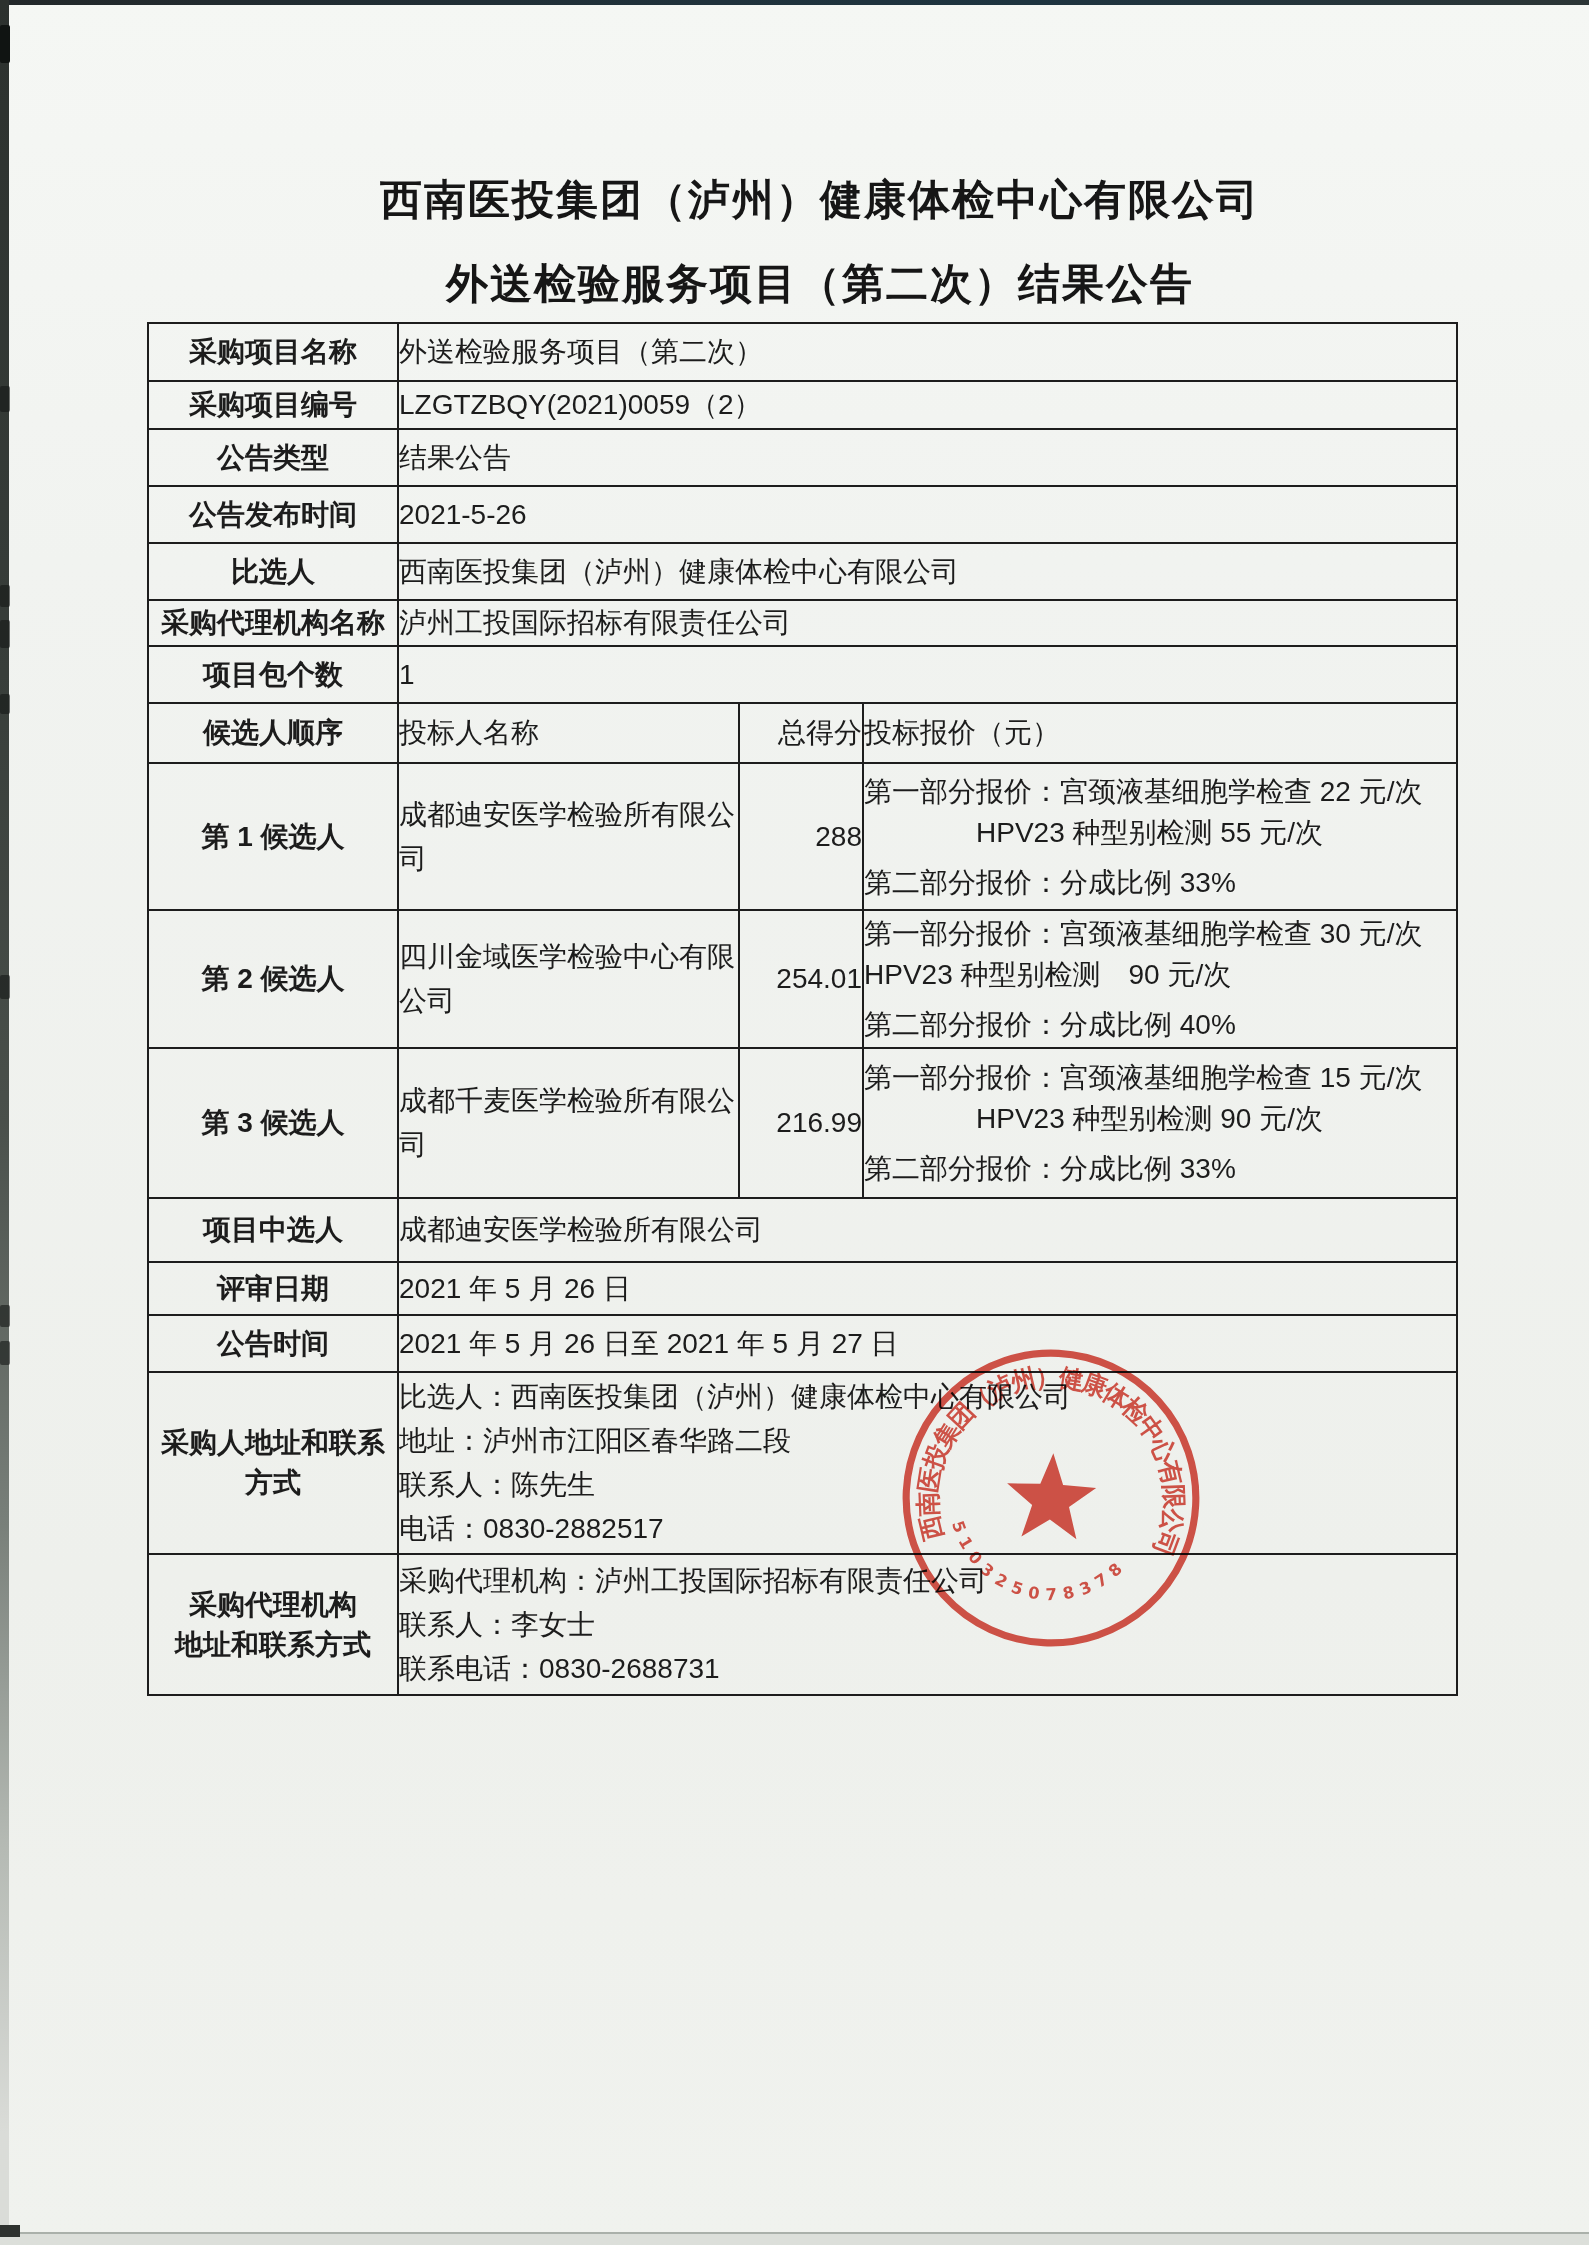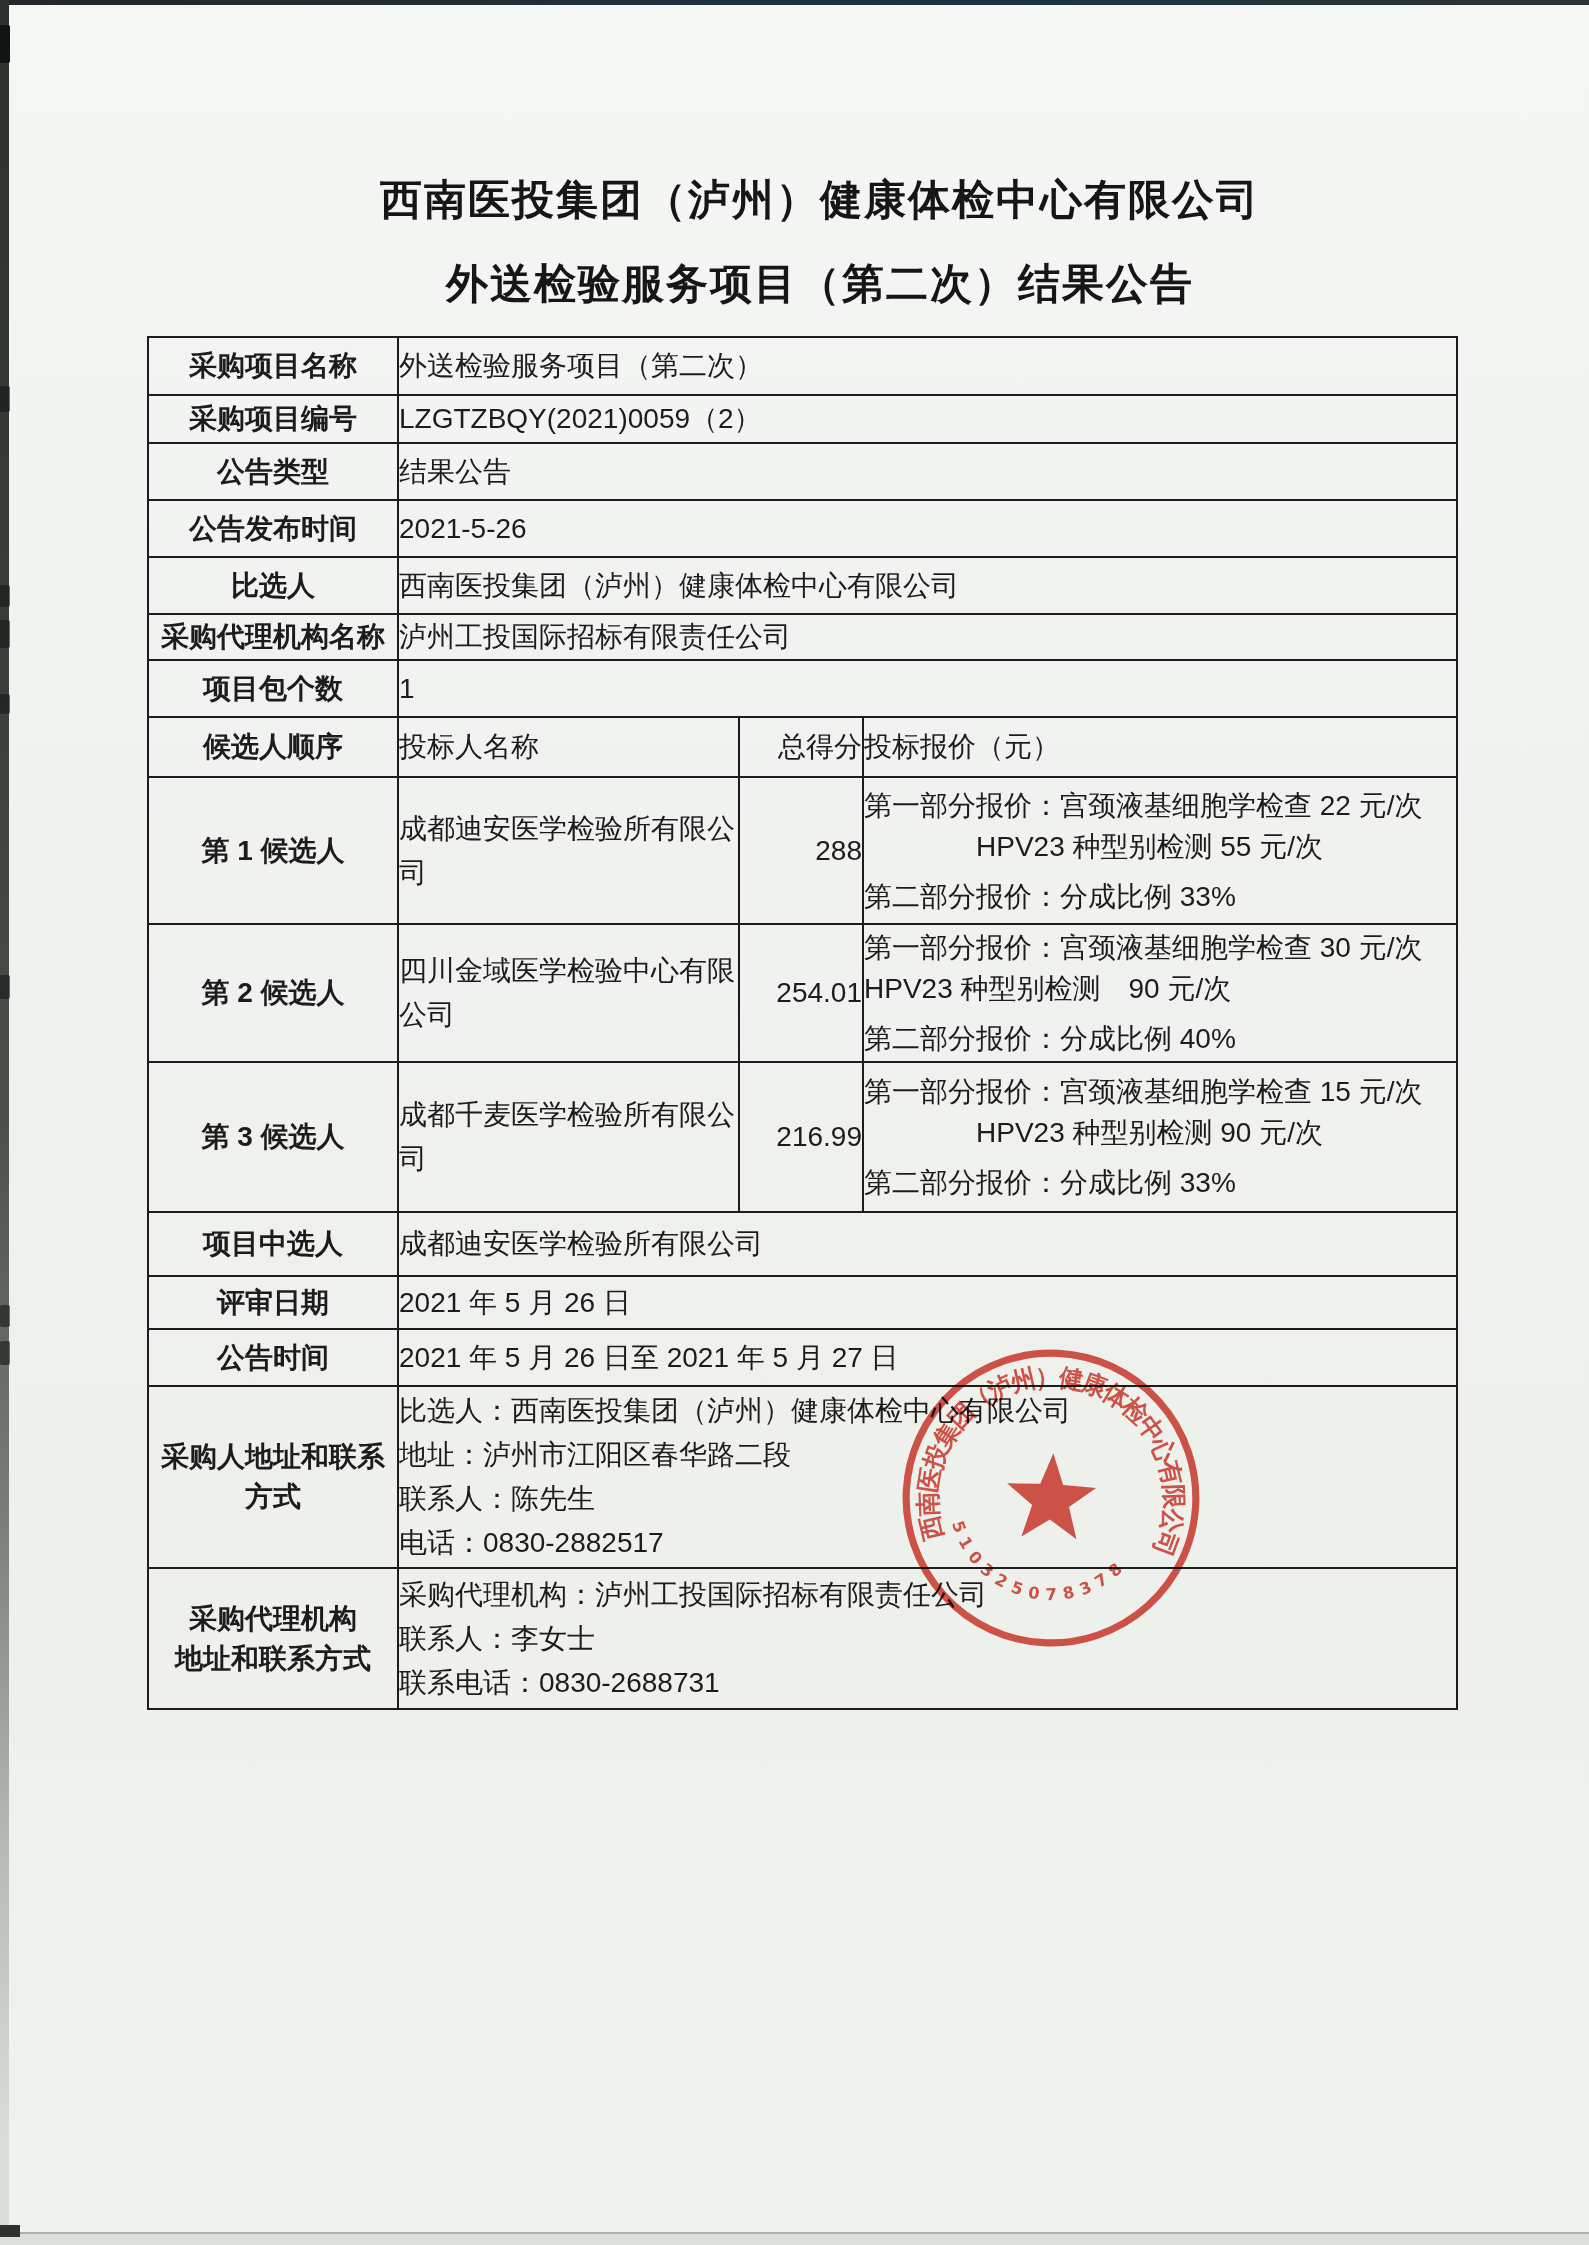--- a/index.html
+++ b/index.html
@@ -44,21 +44,21 @@
 
   .title1, .title2 {
     position: absolute; left: 160px; width: 1320px;
     text-align: center; font-weight: bold; color: #161616;
     font-size: 42px; letter-spacing: 2px; white-space: nowrap;
   }
   .title1 { top: 172px; }
   .title2 { top: 256px; }
 
   table.doc {
-    position: absolute; left: 147px; top: 336px;
+    position: absolute; left: 147px; top: 322px;
     width: 1309px;
     border-collapse: collapse; table-layout: fixed;
     font-size: 28px; color: #1c1c1c;
   }
   table.doc td {
     border: 2px solid #1d1d1d;
     vertical-align: middle;
     padding: 2px 0;
   }
   td.lbl {

